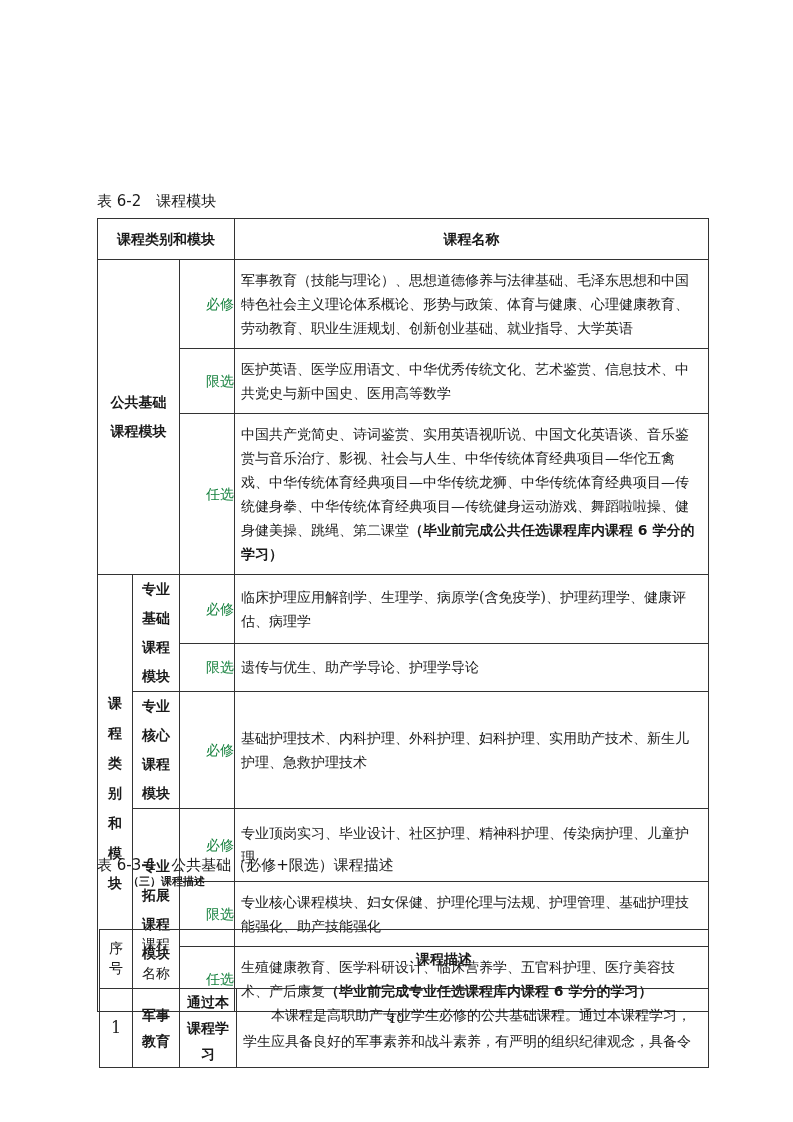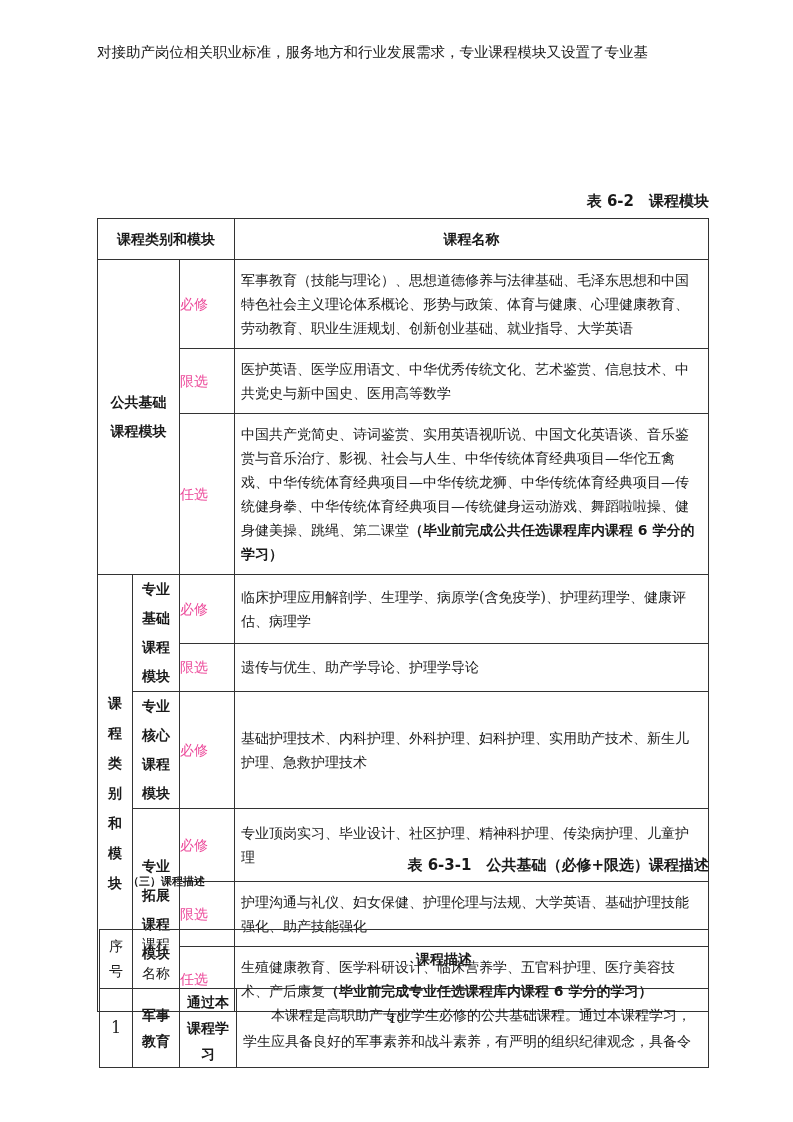--- a/index.html
+++ b/index.html
@@ -1,41 +1,40 @@
 <!DOCTYPE html>
 <html><head>
 <meta charset="utf-8">
 <style>
   html, body { margin: 0; padding: 0; background: #ffffff; }
   body { width: 793px; height: 1122px; position: relative; overflow: hidden;
          font-family: "DejaVu Serif", "Liberation Serif", serif; color: #1a1a1a; }
   .para { position: absolute; left: 97px; width: 612px; font-size: 14.5px; line-height: 29px; }
   .para .line { display: block; white-space: nowrap; }
   .para .first { padding-left: 29px; }
-  .caption { position: absolute; left: 97px; width: 612px; text-align: right;
-             font-family: "DejaVu Sans", "Liberation Sans", sans-serif; font-weight: bold; font-size: 15px; }
+  .caption { position: absolute; left: 97px; width: 612px; text-align: left;
+             font-family: "DejaVu Sans", "Liberation Sans", sans-serif; font-weight: normal; font-size: 15px; }
   .heading { position: absolute; left: 128px; font-family: "DejaVu Sans", "Liberation Sans", sans-serif;
              font-weight: bold; font-size: 11px; }
   table { position: absolute; border-collapse: collapse; table-layout: fixed; }
   td { border: 1px solid #333; padding: 8px 6px; font-size: 14px; line-height: 24px; vertical-align: middle; }
   td.c { text-align: center; padding: 0; }
   td.hd { font-family: "DejaVu Sans", "Liberation Sans", sans-serif; font-weight: bold; text-align: center; }
   td.lbl { font-family: "DejaVu Sans", "Liberation Sans", sans-serif; font-weight: bold; text-align: center; padding: 0; }
-  td.kind { color: #ec4899; text-align: left; padding: 0; }
-  .vtext { display: inline-block; width: 1.1em; line-height: 25px; word-break: break-all; }
+  td.kind { color: #15803d; text-align: right; padding: 0; }
+  .vtext { display: inline-block; width: 1.1em; line-height: 20px; word-break: break-all; }
   .vtext2 { display: inline-block; width: 2.1em; line-height: 29px; word-break: break-all; }
   .b { font-family: "DejaVu Sans", "Liberation Sans", sans-serif; font-weight: bold; }
   .pnum { position: absolute; top: 1012px; left: 0; width: 793px; text-align: center; font-size: 12px; }
   .indent { text-indent: 2em; }
 </style>
 </head>
 <body>
 
 <div class="para" style="top:38px;">
-  <span class="line">对接助产岗位相关职业标准，服务地方和行业发展需求，专业课程模块又设置了专业基</span>
 </div>
 
 <div class="caption" style="top:192px;">表 6-2　课程模块</div>
 
 <table style="left:97px; top:218px; width:612px;">
   <colgroup>
     <col style="width:35px">
       <col style="width:47px">
       <col style="width:55px">
       <col>
@@ -87,21 +86,21 @@
 
   <tr style="height:73px;">
     <td rowspan="3" class="lbl">
       <span class="vtext2">专业拓展课程模块</span>
     </td>
     <td class="kind">必修</td>
     <td>专业顶岗实习、毕业设计、社区护理、精神科护理、传染病护理、儿童护理</td>
   </tr>
   <tr style="height:57px;">
     <td class="kind">限选</td>
-    <td>护理沟通与礼仪、妇女保健、护理伦理与法规、大学英语、基础护理技能强化、助产技能强化</td>
+    <td>专业核心课程模块、妇女保健、护理伦理与法规、护理管理、基础护理技能强化、助产技能强化</td>
   </tr>
   <tr style="height:44px;">
     <td class="kind">任选</td>
     <td><span>生殖健康教育、医学科研设计、临床营养学、五官科护理、医疗美容技术、产后康复</span><span class="b">（毕业前完成专业任选课程库内课程 6 学分的学习）</span></td>
   </tr>
 </tbody>
   </table>
 
 <div class="heading" style="top:874px;">（三）课程描述</div>
 

